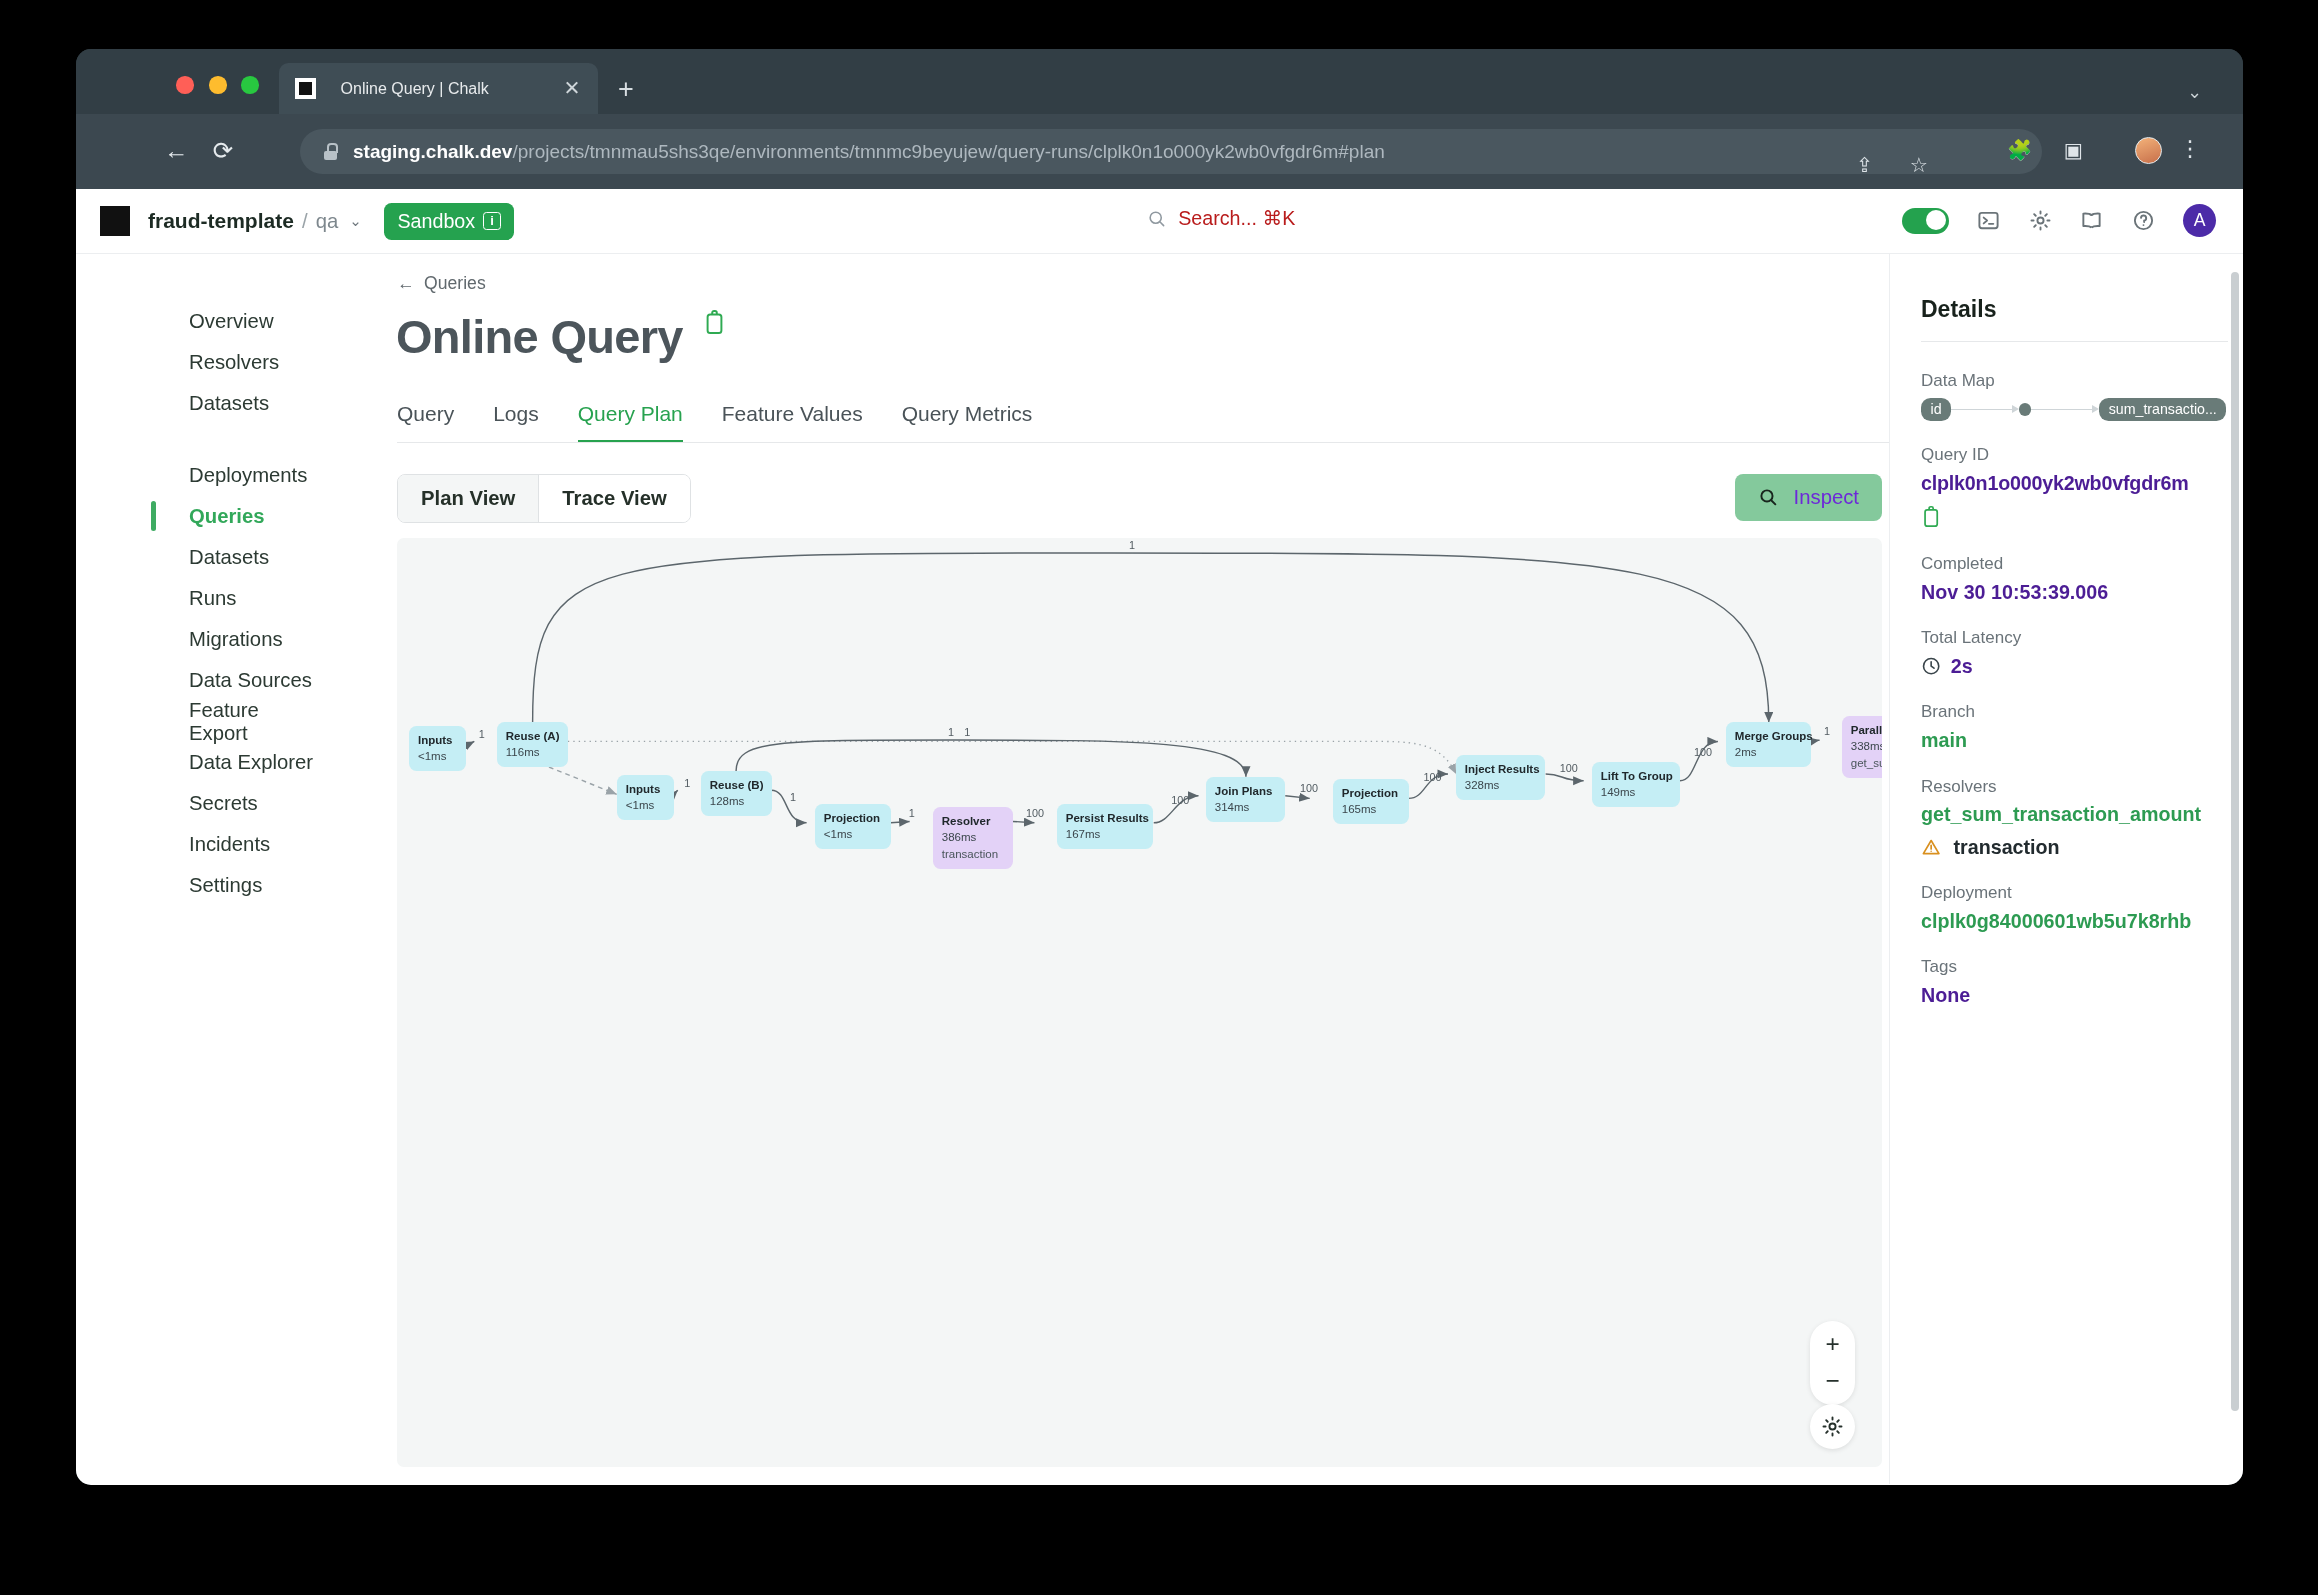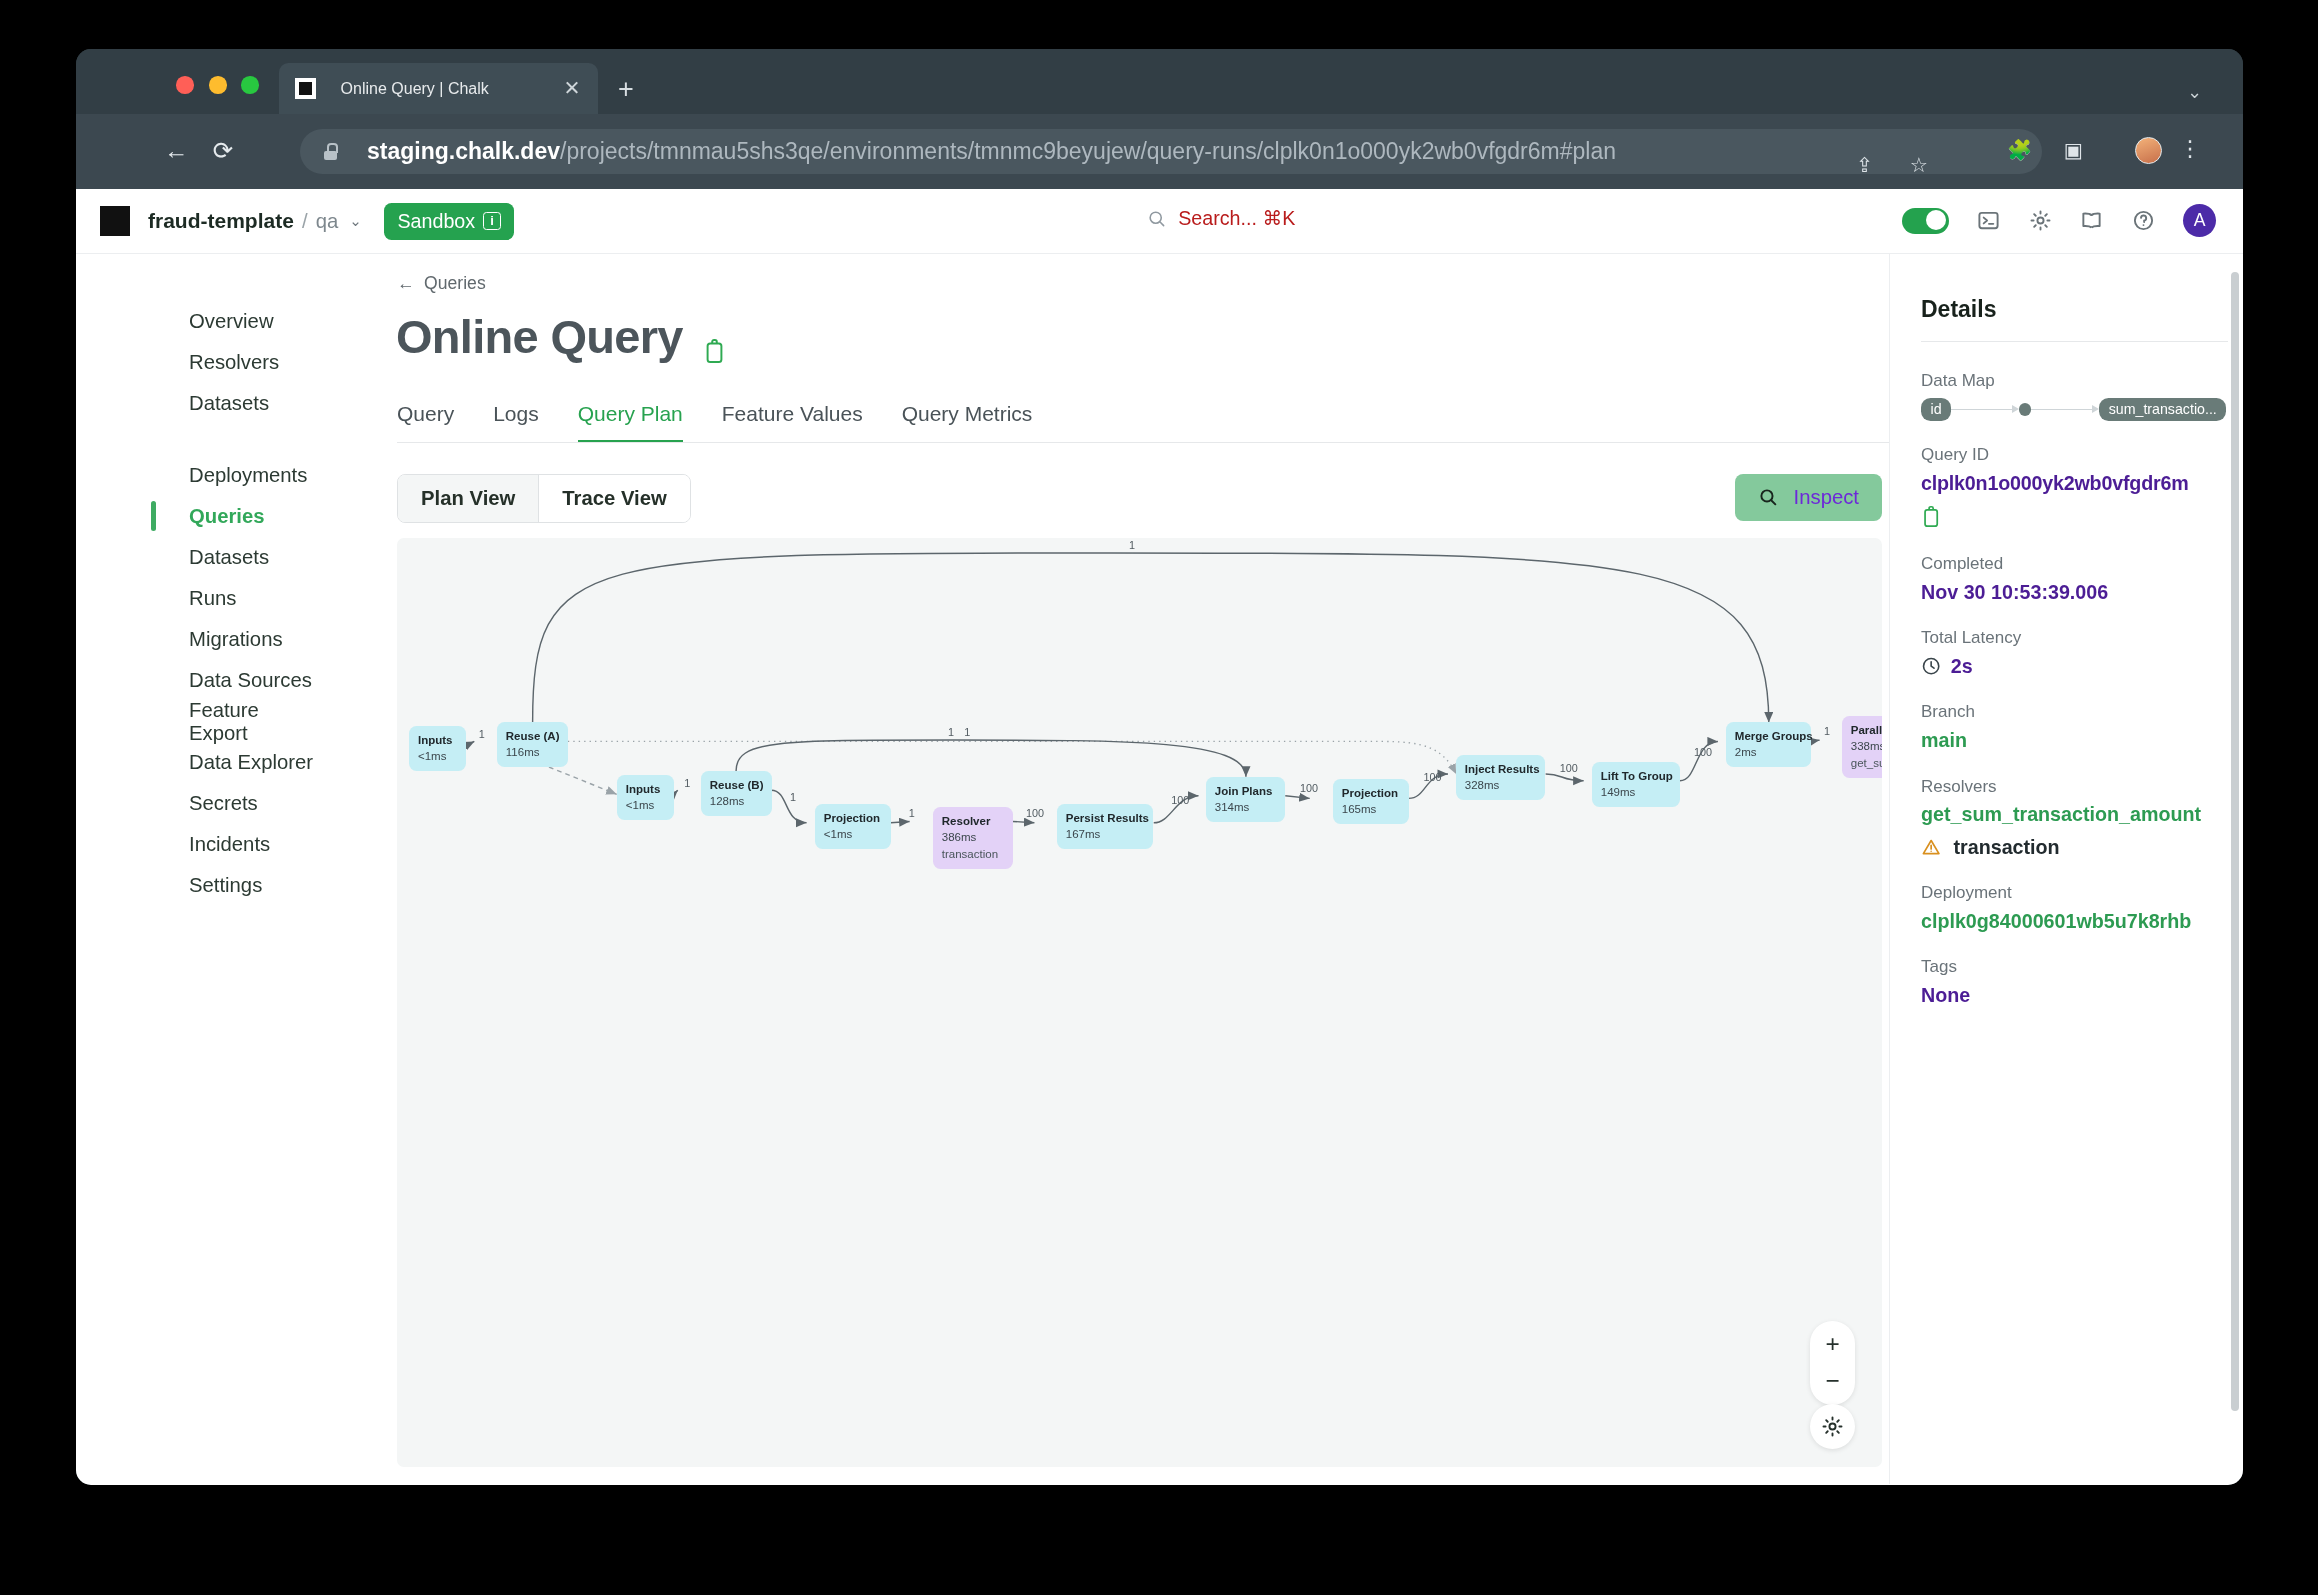--- a/index.html
+++ b/index.html
@@ -84,21 +84,21 @@
   #lock-icon::before {
     content:""; position:absolute; left:1.4px; bottom:0;
     width:12.2px; height:9.5px; background:#b8c1c7; border-radius:2px;
   }
   #lock-icon::after {
     content:""; position:absolute; left:4.1px; top:0.7px;
     width:6.8px; height:7.5px; border:2px solid #b8c1c7;
     border-bottom:none; border-radius:4.1px 4.1px 0 0;
   }
   #url-text {
-    margin-left: 29px; font-size: 23px; color: #aeb8bf; white-space: nowrap;
+    margin-left: 15px; font-size: 19px; color: #aeb8bf; white-space: nowrap;
   }
   #url-text b { color: #fff; font-weight: 700; }
   .tb-icon {
     position: absolute; color: #dfe5e9; font-size: 20.3px; cursor: pointer;
   }
   #tb-share  { right: 169px; top: 24.4px; }
   #tb-star   { right: 114px; top: 24.4px; }
   #tb-ext    { right: 1.4px;   top: 24.4px; }
   #tb-side   { right: -43px; top: 24.4px; }
   #tb-avatar {
@@ -181,21 +181,21 @@
   }
   .side-gap { height: 31px; }
 
   #main { flex: 1; position: relative; padding-top: 19px; }
 
   #breadcrumb {
     display: flex; align-items: center; gap: 9.5px;
     margin-left: 77px; font-size: 17.6px; color: #61696e; cursor: pointer;
   }
   #page-title-row {
-    display: flex; align-items: flex-end; gap: 20.3px;
+    display: flex; align-items: flex-start; gap: 20.3px;
     margin: 15px 0 0 76px;
   }
   #page-title { font-size: 47px; font-weight: 700; color: #4c555b; letter-spacing: -0.7px; }
 
   #tabs {
     display: flex; gap: 39px; margin: 38px 0 0 77px;
     border-bottom: 0.7px solid #e6e8ea; padding-bottom: 0; width: 1492px;
   }
   .tab-item {
     font-size: 21px; color: #4a5358; padding-bottom: 13.6px; cursor: pointer;

